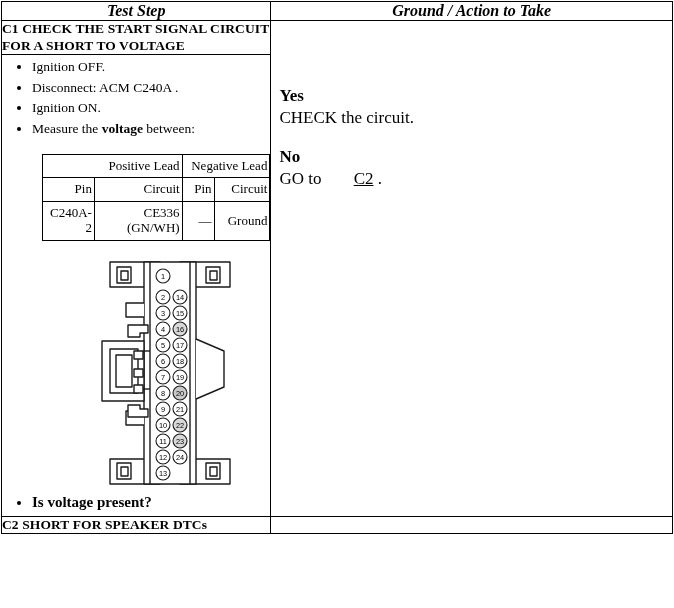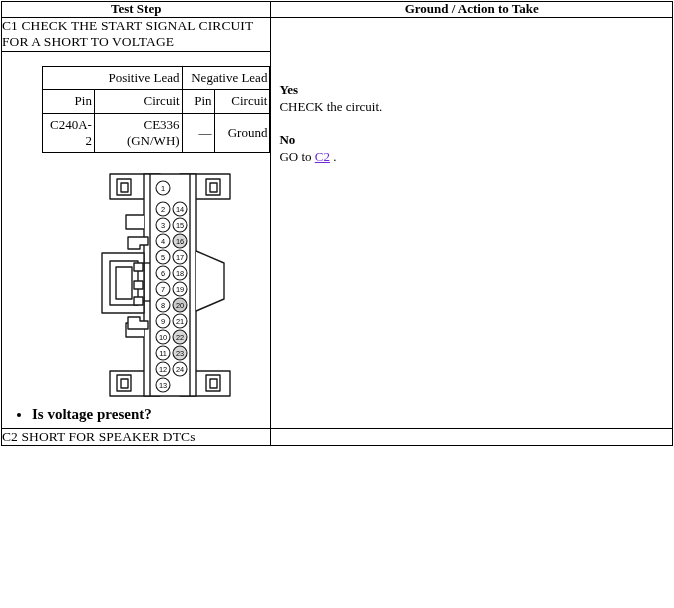--- a/index.html
+++ b/index.html
@@ -33,27 +33,28 @@
     vertical-align: top;
     padding: 0;
   }
 
   .col-left  { width: 269px; }
   .col-right { width: 401px; }
 
   .hdr {
     text-align: center;
     font-weight: bold;
-    font-size: 13px;
+    font-size: 16px;
     padding: 3px 0 4px 0;
     line-height: 1.15;
+    font-style: italic;
   }
 
   .steptitle {
-    font-weight: normal;
+    font-weight: bold;
     font-size: 13.5px;
     line-height: 1.22;
     padding: 4px 6px 4px 8px;
     letter-spacing: 0.1px;
   }
 
   .cellbody {
     padding: 6px 6px 6px 6px;
     font-size: 13px;
     line-height: 1.25;
@@ -73,28 +74,29 @@
     margin: 6px 0 4px 0;
     padding-left: 30px;
     list-style-type: disc;
     font-size: 15px;
     font-weight: bold;
   }
 
   
   .result {
     padding: 64px 0 0 8px;
-    font-size: 13px;
+    font-size: 17px;
     line-height: 1.3;
   }
   .result .lbl { font-weight: bold; }
   .result .gap { height: 16px; }
   a.xref {
-    color: #6d28d9;
+    color: #000000;
     text-decoration: underline;
+    margin-left: 28px;
   }
 
   
   .pintable-wrap {
     padding: 14px 0 0 40px;
   }
   table.pins {
     border-collapse: collapse;
     table-layout: fixed;
   }
@@ -151,20 +153,26 @@
             <div class="gap"></div>
             <div class="lbl">No</div>
             <div><span>GO to </span><a class="xref" href="#">C2</a><span> .</span></div>
           </div>
         </td>
       </tr>
 
       <tr>
         <td class="cellbody">
 
+          <ul class="steps">
+            <li>Ignition OFF.</li>
+            <li>Disconnect: ACM C240A .</li>
+            <li>Ignition ON.</li>
+            <li><span>Measure the </span><b>voltage</b><span> between:</span></li>
+          </ul>
 
           <div class="pintable-wrap">
             <table class="pins">
               <colgroup>
                 <col class="w-pin1">
                   <col class="w-cir1">
                   <col class="w-pin2">
                   <col class="w-cir2">
               </colgroup>
               <tbody>

